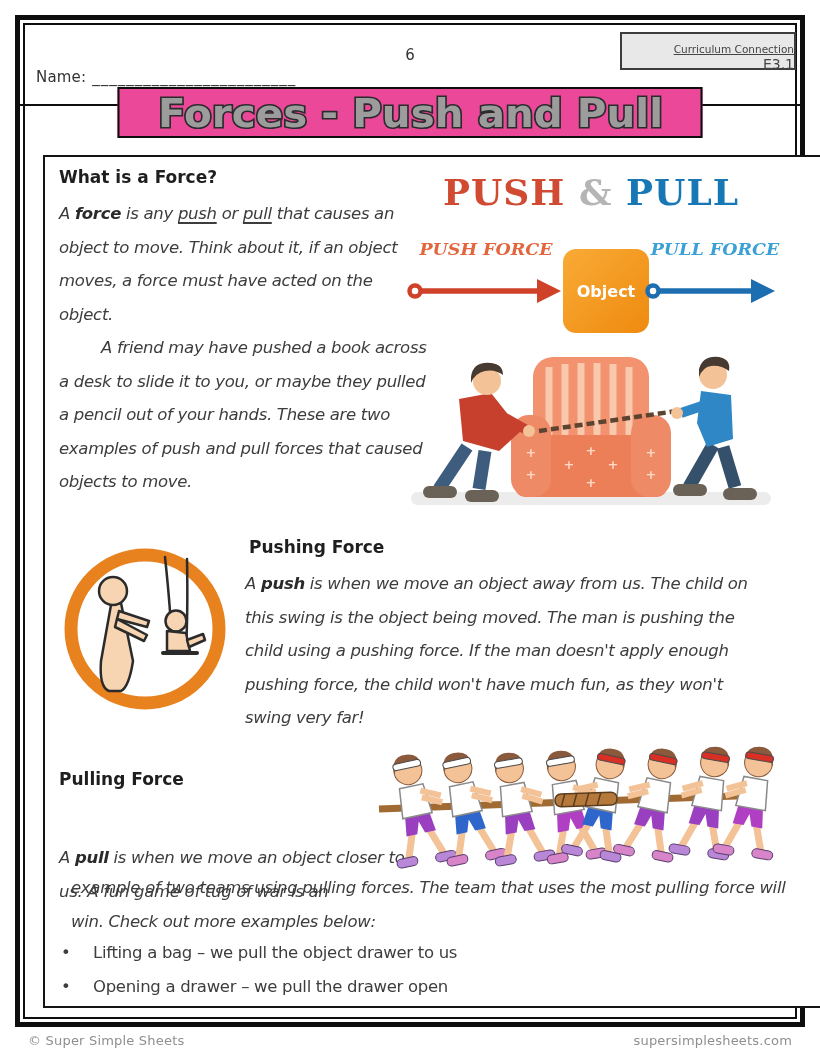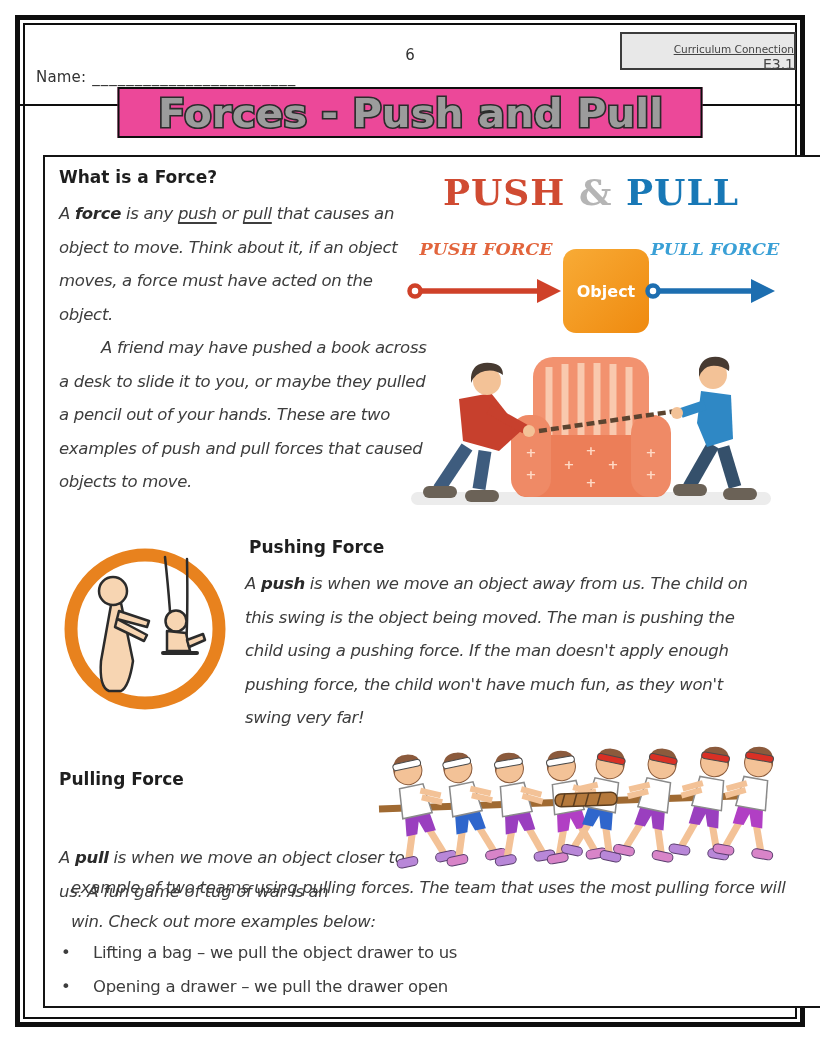--- a/index.html
+++ b/index.html
@@ -264,14 +264,18 @@
       <span class="dot">•</span>
       <span>Lifting a bag – we pull the object drawer to us</span>
     </div>
     <div class="bullet-row bullet-2">
       <span class="dot">•</span>
       <span>Opening a drawer – we pull the drawer open</span>
     </div>
 
   </div>
 
+  <div class="footer">
+    <span>© Super Simple Sheets</span>
+    <span>supersimplesheets.com</span>
+  </div>
 
 </div>
 
 </body></html>

